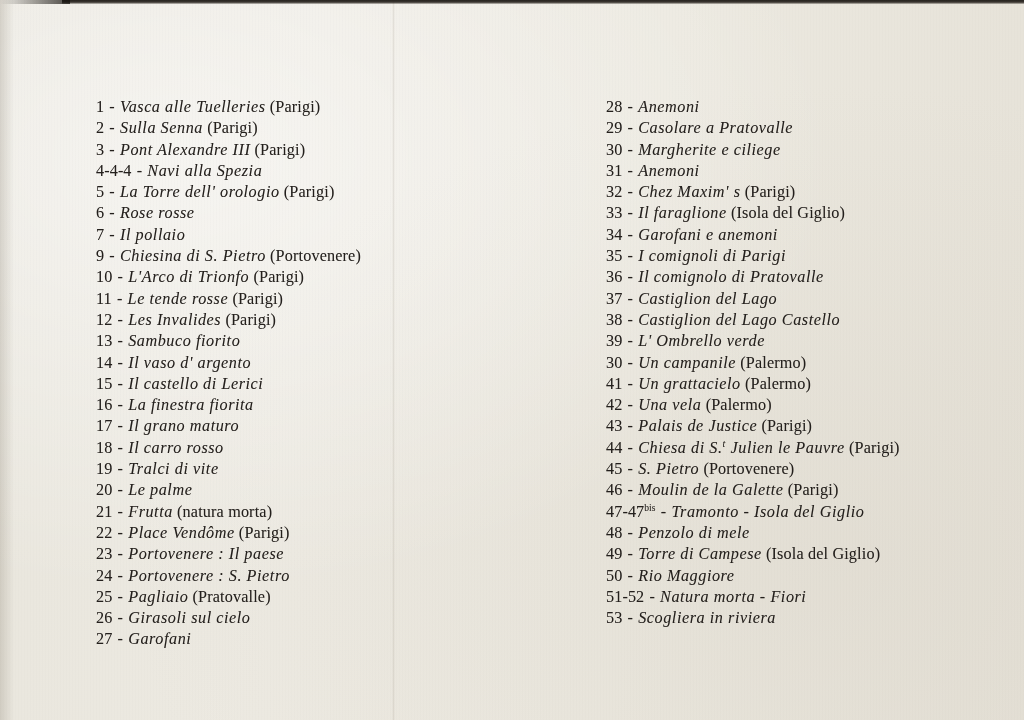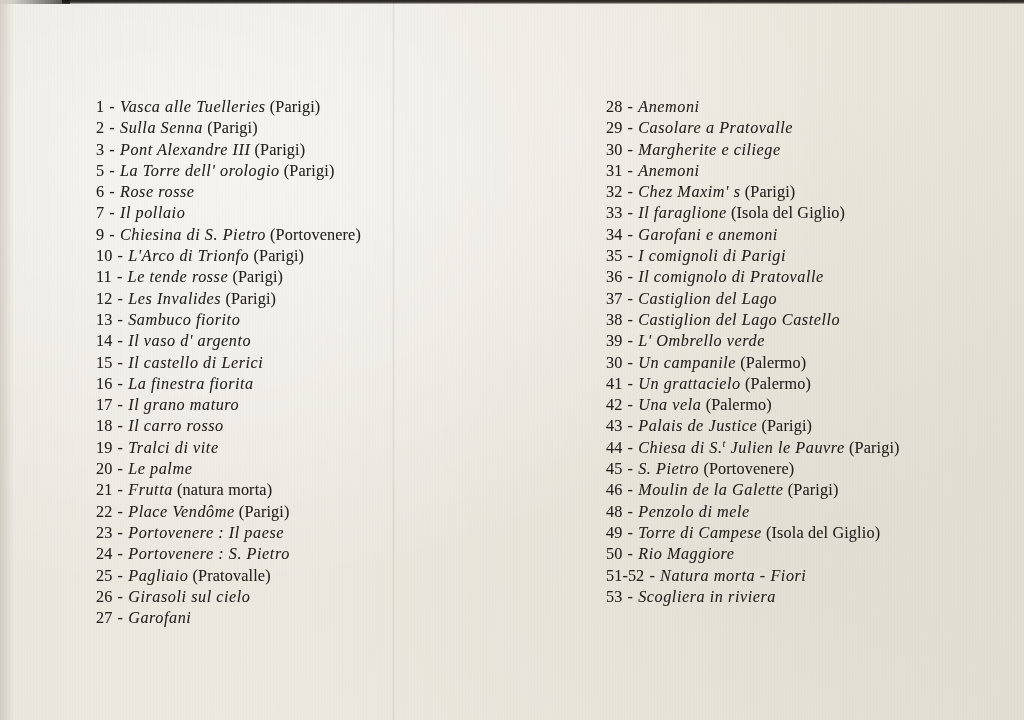--- a/index.html
+++ b/index.html
@@ -137,20 +137,21 @@
   <div id="crease"></div>
   <div id="scan-edge-left"></div>
   <div id="scan-edge-top"></div>
   <div id="scan-edge-top-fade"></div>
 
   <div class="columns">
     <div class="column" id="column-left">
         <div class="entry"><span class="num">1</span><span class="dash"> - </span><span class="title">Vasca alle Tuelleries</span><span class="paren"> (Parigi)</span></div>
         <div class="entry"><span class="num">2</span><span class="dash"> - </span><span class="title">Sulla Senna</span><span class="paren"> (Parigi)</span></div>
         <div class="entry"><span class="num">3</span><span class="dash"> - </span><span class="title">Pont Alexandre III</span><span class="paren"> (Parigi)</span></div>
+        <div class="entry"><span class="num">4-4-4</span><span class="dash"> - </span><span class="title">Navi alla Spezia</span></div>
         <div class="entry"><span class="num">5</span><span class="dash"> - </span><span class="title">La Torre dell' orologio</span><span class="paren"> (Parigi)</span></div>
         <div class="entry"><span class="num">6</span><span class="dash"> - </span><span class="title">Rose rosse</span></div>
         <div class="entry"><span class="num">7</span><span class="dash"> - </span><span class="title">Il pollaio</span></div>
         <div class="entry"><span class="num">9</span><span class="dash"> - </span><span class="title">Chiesina di S. Pietro</span><span class="paren"> (Portovenere)</span></div>
         <div class="entry"><span class="num">10</span><span class="dash"> - </span><span class="title">L'Arco di Trionfo</span><span class="paren"> (Parigi)</span></div>
         <div class="entry"><span class="num">11</span><span class="dash"> - </span><span class="title">Le tende rosse</span><span class="paren"> (Parigi)</span></div>
         <div class="entry"><span class="num">12</span><span class="dash"> - </span><span class="title">Les Invalides</span><span class="paren"> (Parigi)</span></div>
         <div class="entry"><span class="num">13</span><span class="dash"> - </span><span class="title">Sambuco fiorito</span></div>
         <div class="entry"><span class="num">14</span><span class="dash"> - </span><span class="title">Il vaso d' argento</span></div>
         <div class="entry"><span class="num">15</span><span class="dash"> - </span><span class="title">Il castello di Lerici</span></div>
@@ -180,20 +181,21 @@
         <div class="entry"><span class="num">37</span><span class="dash"> - </span><span class="title">Castiglion del Lago</span></div>
         <div class="entry"><span class="num">38</span><span class="dash"> - </span><span class="title">Castiglion del Lago Castello</span></div>
         <div class="entry"><span class="num">39</span><span class="dash"> - </span><span class="title">L' Ombrello verde</span></div>
         <div class="entry"><span class="num">30</span><span class="dash"> - </span><span class="title">Un campanile</span><span class="paren"> (Palermo)</span></div>
         <div class="entry"><span class="num">41</span><span class="dash"> - </span><span class="title">Un grattacielo</span><span class="paren"> (Palermo)</span></div>
         <div class="entry"><span class="num">42</span><span class="dash"> - </span><span class="title">Una vela</span><span class="paren"> (Palermo)</span></div>
         <div class="entry"><span class="num">43</span><span class="dash"> - </span><span class="title">Palais de Justice</span><span class="paren"> (Parigi)</span></div>
         <div class="entry"><span class="num">44</span><span class="dash"> - </span><span class="title">Chiesa di S.<sup>t</sup><span> Julien le Pauvre</span></span><span class="paren"> (Parigi)</span></div>
         <div class="entry"><span class="num">45</span><span class="dash"> - </span><span class="title">S. Pietro</span><span class="paren"> (Portovenere)</span></div>
         <div class="entry"><span class="num">46</span><span class="dash"> - </span><span class="title">Moulin de la Galette</span><span class="paren"> (Parigi)</span></div>
+        <div class="entry"><span class="num">47-47<sup>bis</sup></span><span class="dash"> - </span><span class="title">Tramonto - Isola del Giglio</span></div>
         <div class="entry"><span class="num">48</span><span class="dash"> - </span><span class="title">Penzolo di mele</span></div>
         <div class="entry"><span class="num">49</span><span class="dash"> - </span><span class="title">Torre di Campese</span><span class="paren"> (Isola del Giglio)</span></div>
         <div class="entry"><span class="num">50</span><span class="dash"> - </span><span class="title">Rio Maggiore</span></div>
         <div class="entry"><span class="num">51-52</span><span class="dash"> - </span><span class="title">Natura morta - Fiori</span></div>
         <div class="entry"><span class="num">53</span><span class="dash"> - </span><span class="title">Scogliera in riviera</span></div>
       </div>
   </div>
 
 </div>
 

